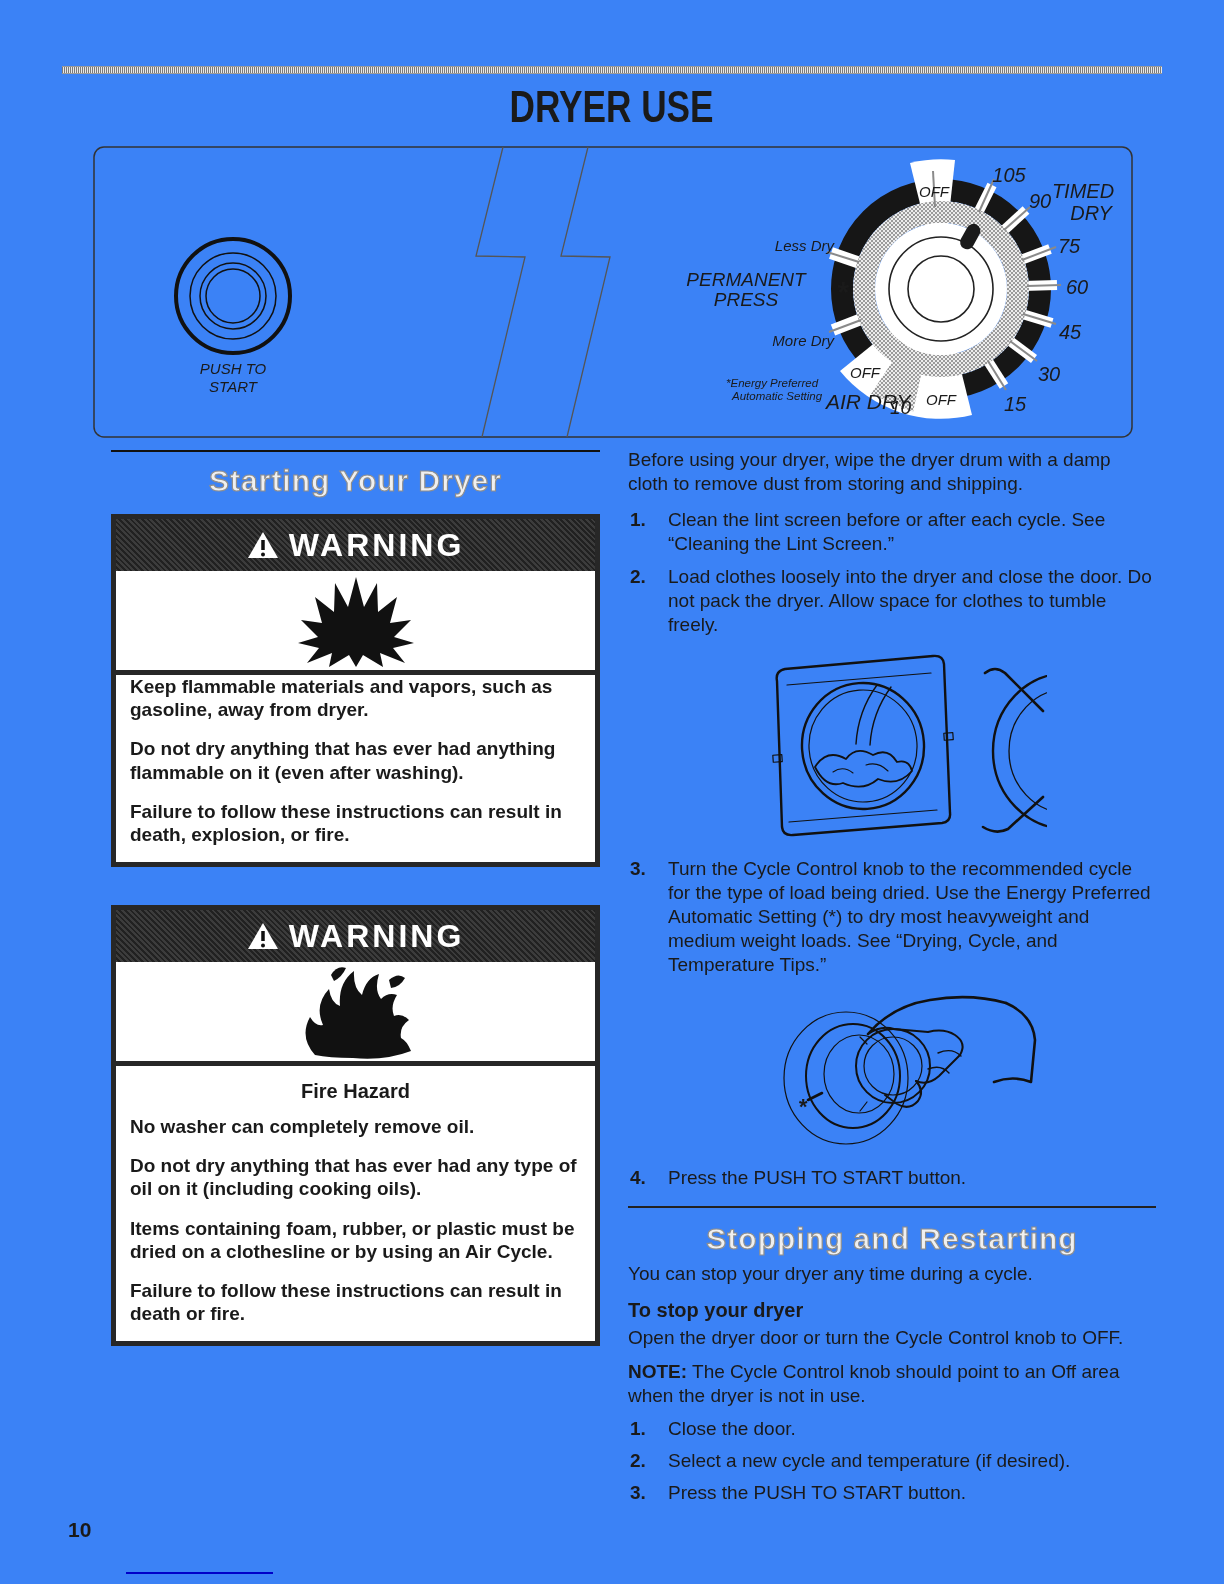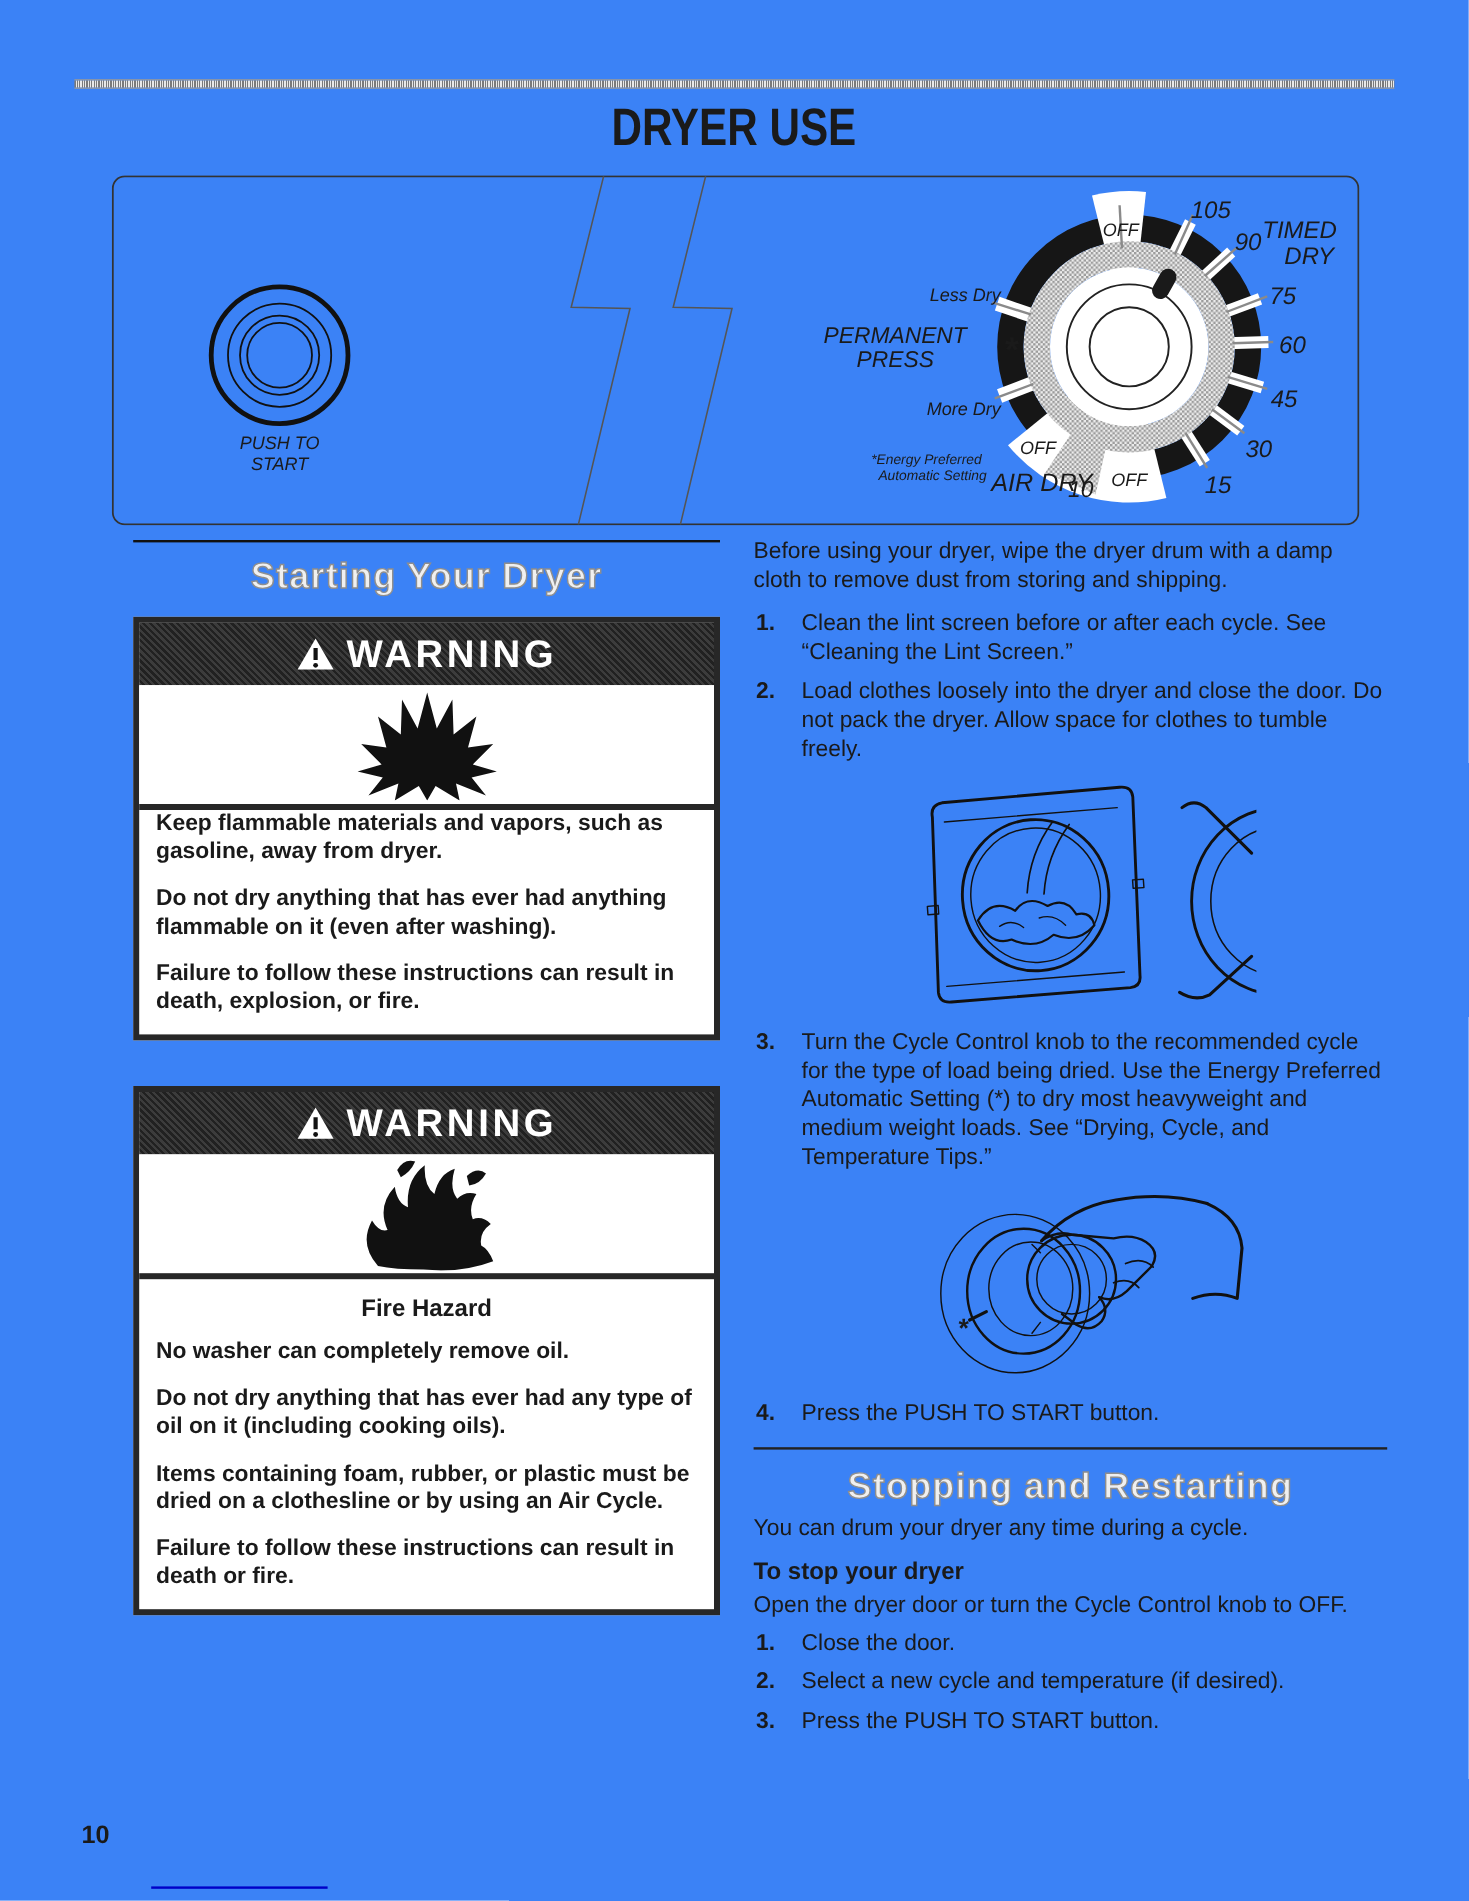--- a/index.html
+++ b/index.html
@@ -266,23 +266,24 @@
     </svg>
 
     <div class="step" style="margin-top:14px;">
       <span class="step-num">4.</span>
       <span class="step-text">Press the PUSH TO START button.</span>
     </div>
 
     <div class="col-rule2"></div>
     <div class="ghost-head">Stopping and Restarting</div>
 
-    <p class="plain">You can drum your dryer any time during a cycle.</p>
+    <p class="plain">You can stop your dryer any time during a cycle.</p>
     <div class="subhead">To stop your dryer</div>
     <p class="plain">Open the dryer door or turn the Cycle Control knob to OFF.</p>
+    <p class="note"><b>NOTE:</b><span> The Cycle Control knob should point to an Off area when the dryer is not in use.</span></p>
 
     <div class="step">
       <span class="step-num">1.</span>
       <span class="step-text">Close the door.</span>
     </div>
     <div class="step">
       <span class="step-num">2.</span>
       <span class="step-text">Select a new cycle and temperature (if desired).</span>
     </div>
     <div class="step">

